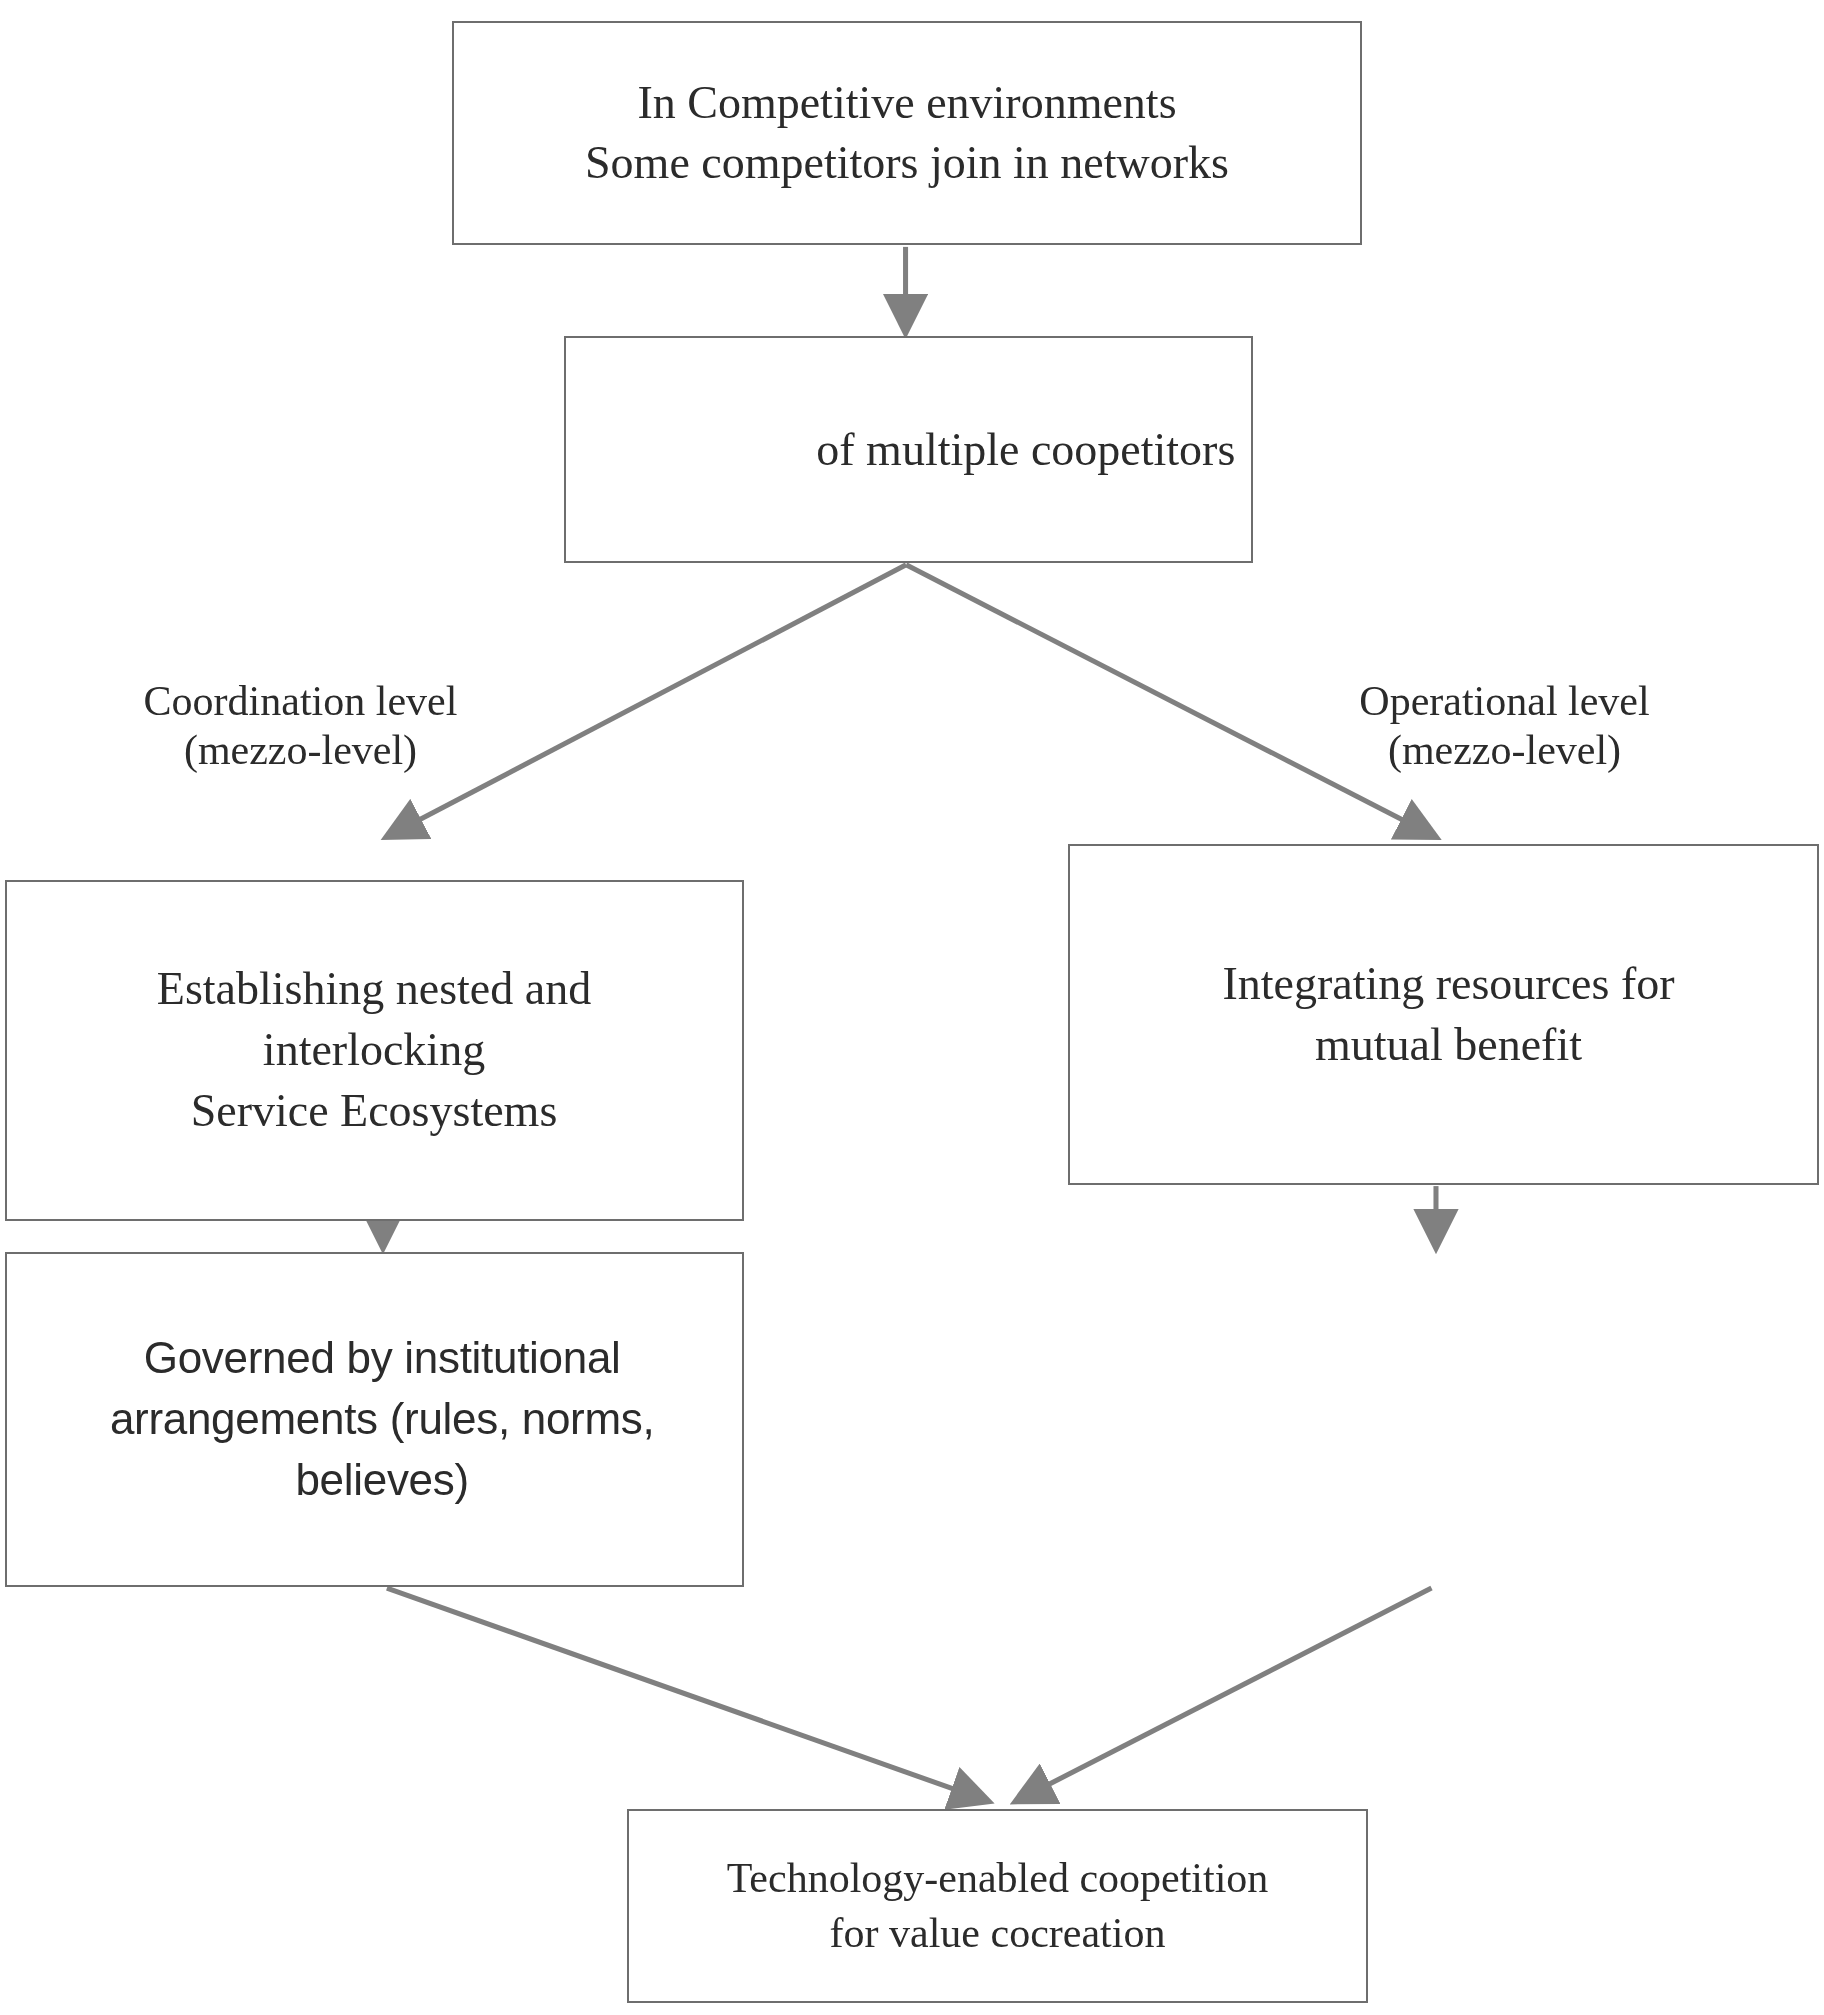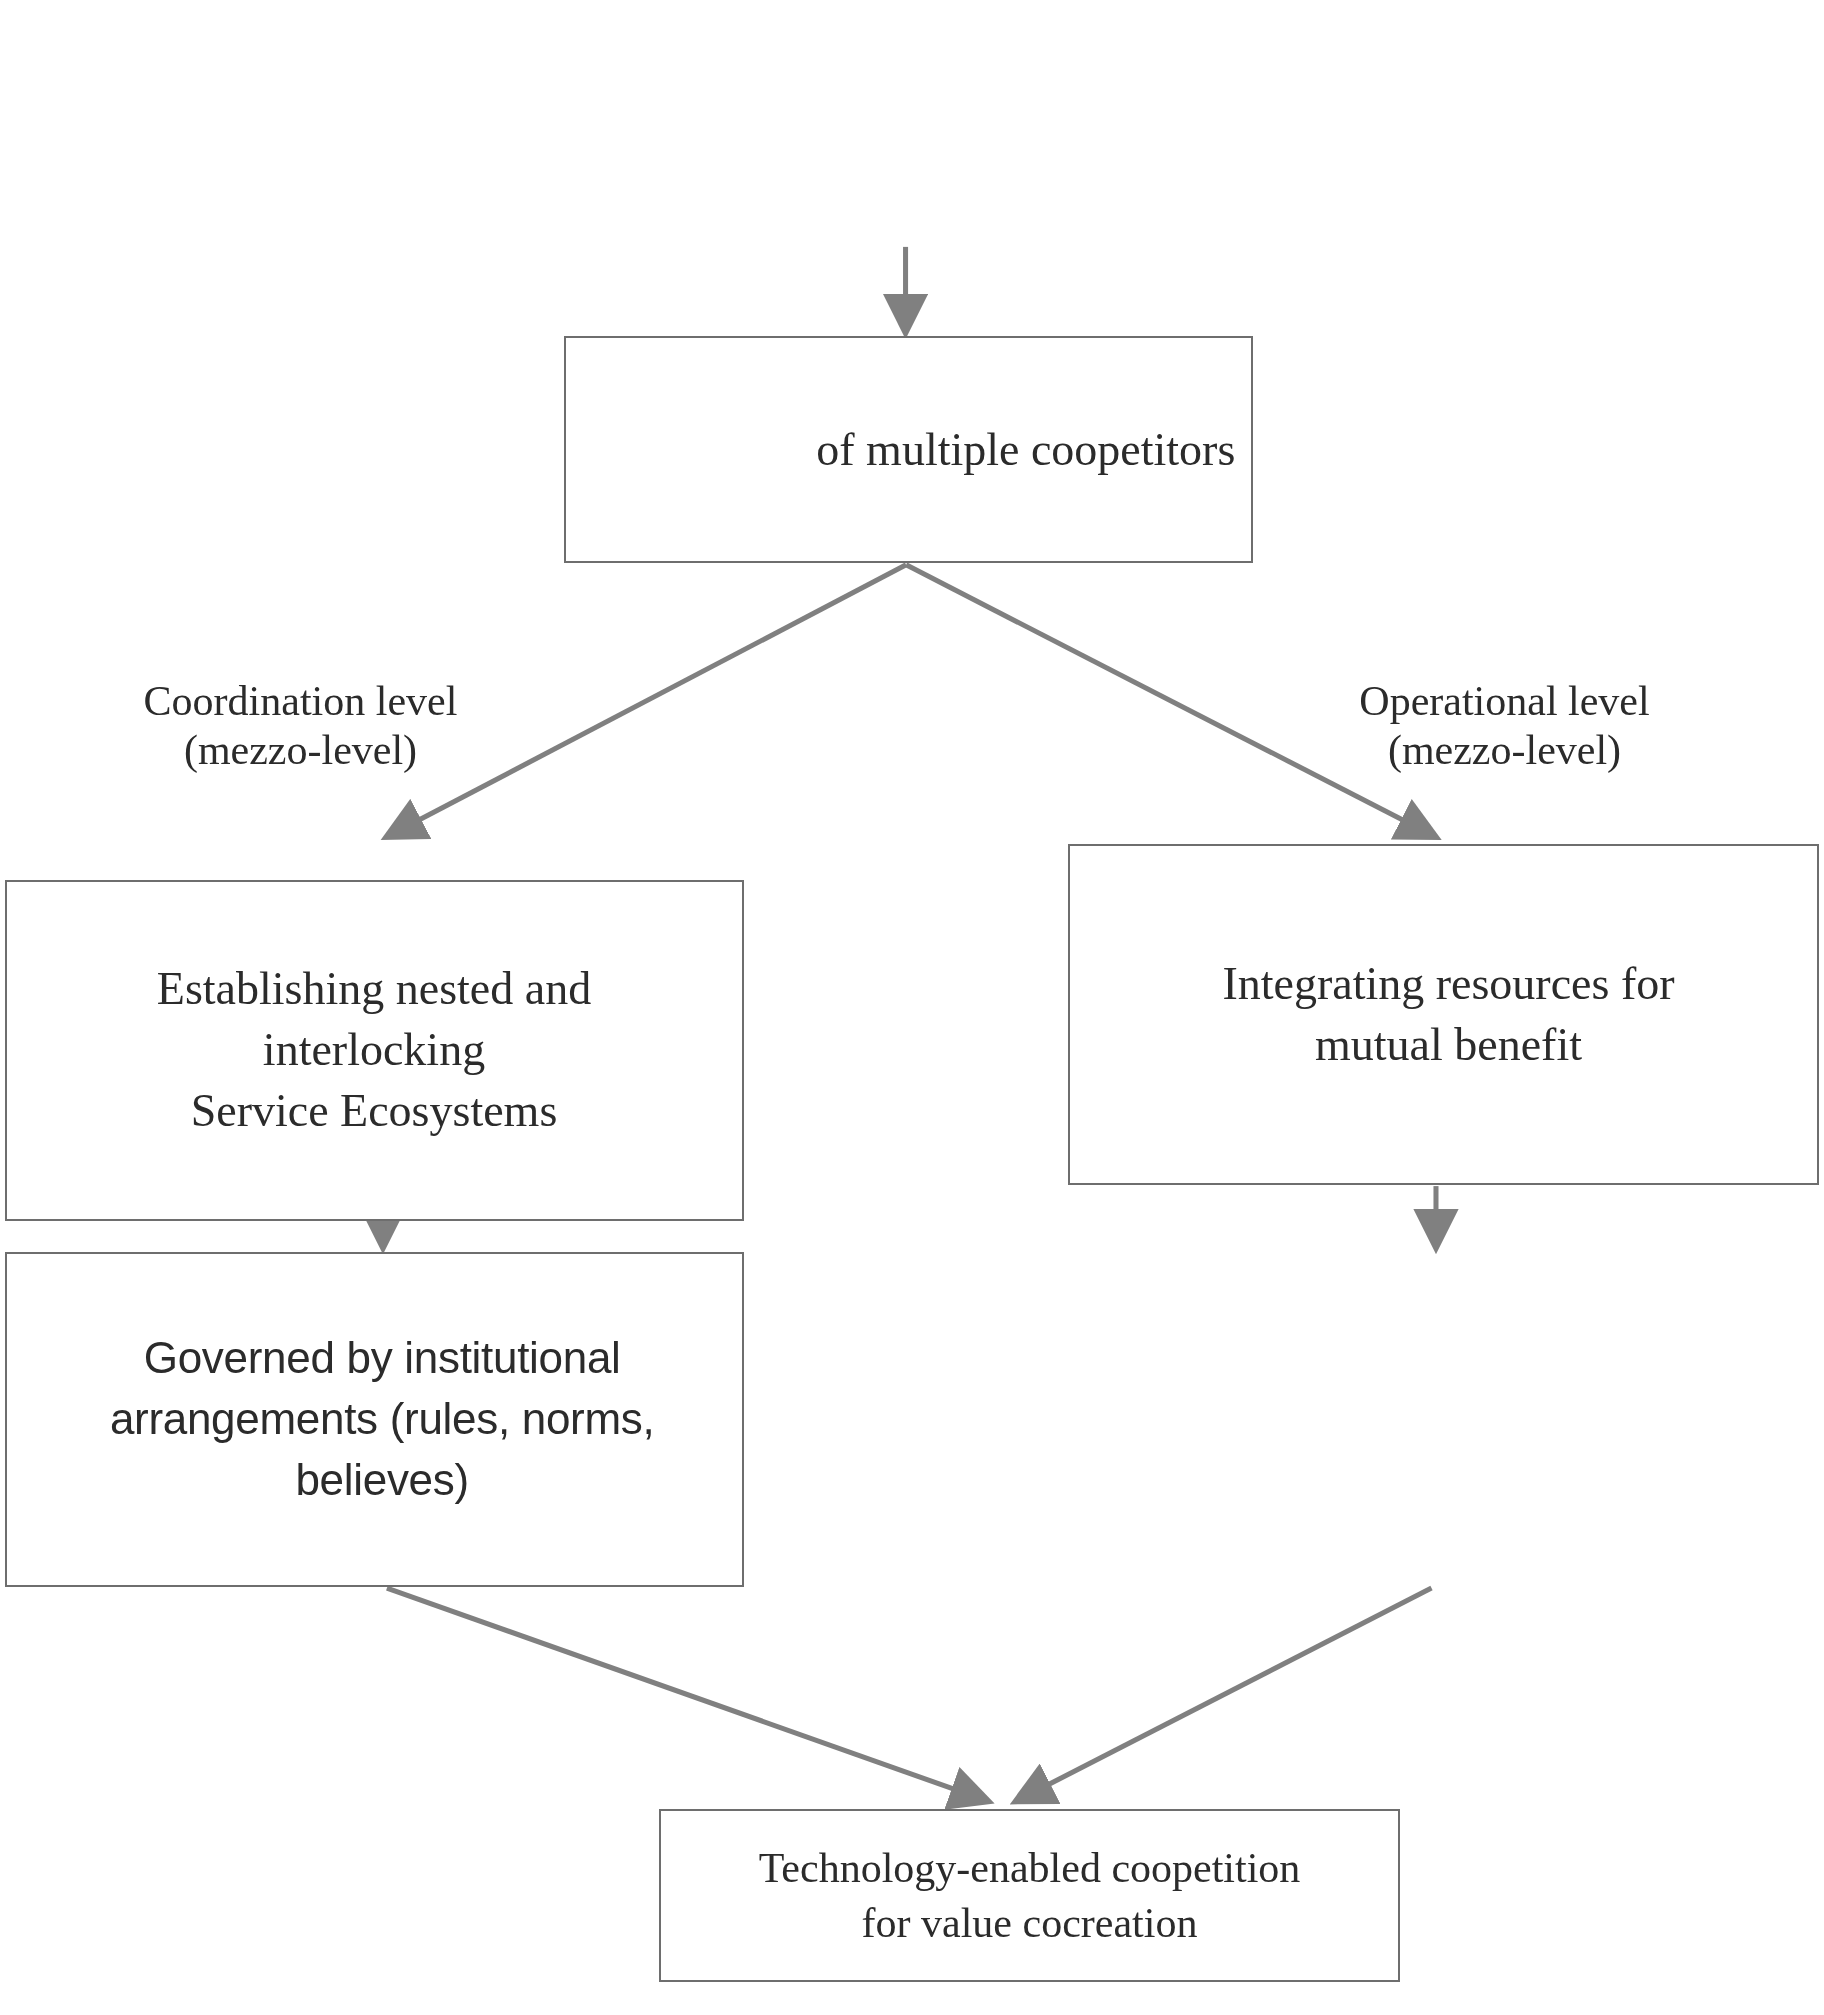--- a/index.html
+++ b/index.html
@@ -50,21 +50,21 @@
 
   #node-integrating      { left: 1068px; top: 844px; width: 751px; height: 341px; padding-left: 10px; }
   #node-integrating .txt { font-size: 46px; line-height: 1.32; }
 
   #node-governance      { left: 4.5px;   top: 1252px; width: 739px; height: 335px; }
   #node-governance .txt { font-size: 44px; line-height: 1.38; letter-spacing: -0.3px; }
 
   #node-exchange      { left: 1068px; top: 1252px; width: 751px; height: 335px; }
   #node-exchange .txt { font-size: 44px; line-height: 1.32; }
 
-  #node-outcome      { left: 627px; top: 1809px; width: 741px; height: 173px; margin-left: 32px; }
+  #node-outcome      { left: 627px; top: 1809px; width: 741px; height: 194px; }
   #node-outcome .txt { font-size: 42px; line-height: 1.30; }
 
   
   .level-label {
     position: absolute;
     text-align: center;
     color: #2b2b2b;
     font-size: 42px;
     line-height: 1.16;
     white-space: pre-line;
@@ -102,20 +102,24 @@
 
     <line x1="683" y1="2115" x2="683" y2="2224" stroke="#808080" stroke-width="9" marker-end="url(#ah)"></line>
 
     <line x1="2561" y1="2115" x2="2561" y2="2224" stroke="#808080" stroke-width="9" marker-end="url(#ah)"></line>
 
     <line x1="690" y1="2832" x2="1762" y2="3212" stroke="#808080" stroke-width="9" marker-end="url(#ah)"></line>
 
     <line x1="2553" y1="2832" x2="1812" y2="3212" stroke="#808080" stroke-width="9" marker-end="url(#ah)"></line>
   </svg>
 
+  <div class="node" id="node-top">
+    <span class="txt">In Competitive environments
+Some competitors join in networks</span>
+  </div>
 
   <div class="node" id="node-coopetitors">
     <span class="txt">of multiple coopetitors</span>
   </div>
 
   <div class="node" id="node-ecosystems">
     <span class="txt">Establishing  nested and
 interlocking
 Service Ecosystems</span>
   </div>

